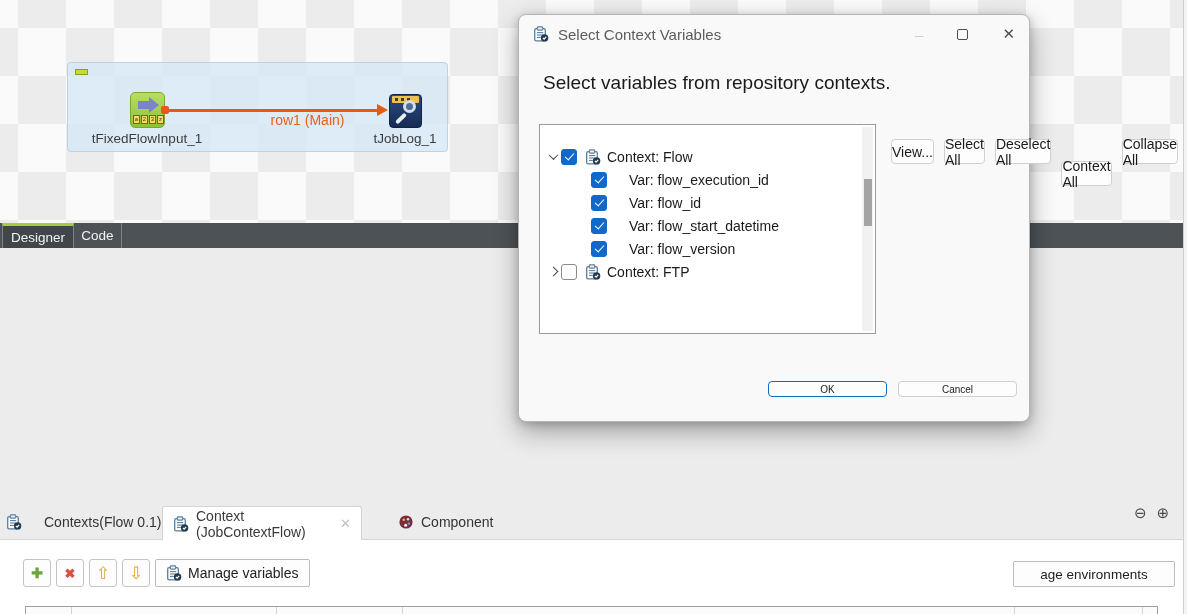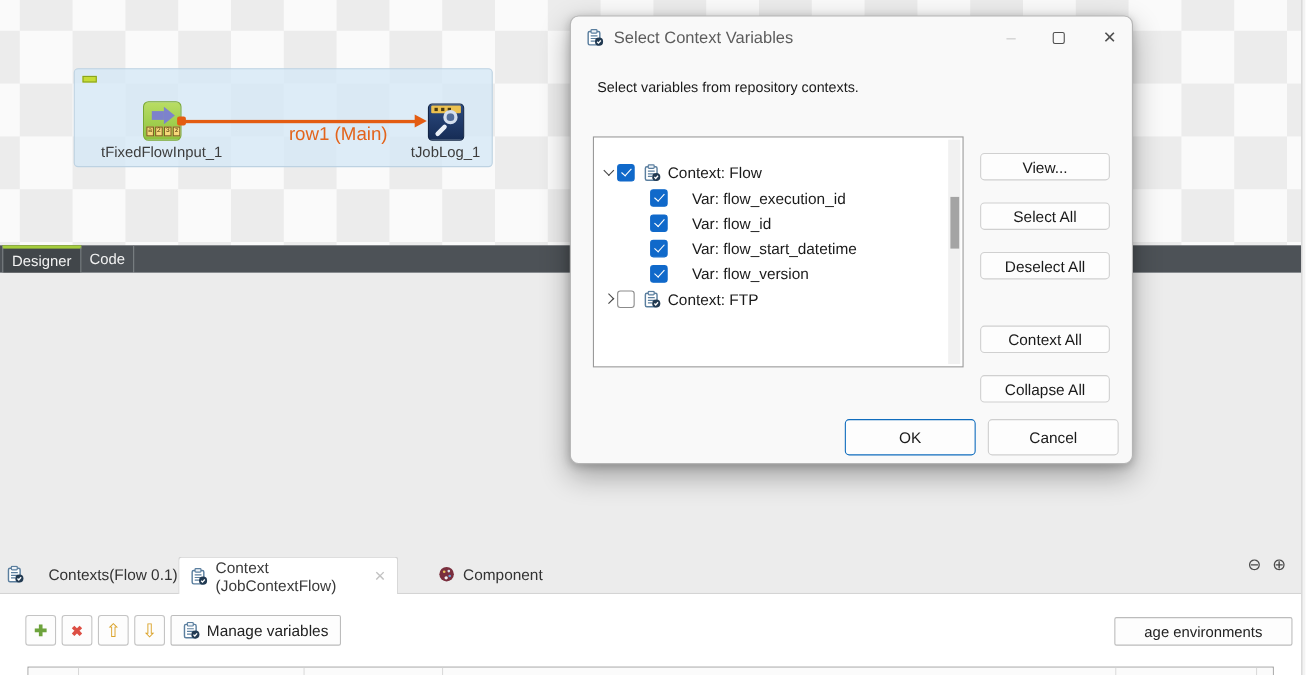--- a/index.html
+++ b/index.html
@@ -35,21 +35,21 @@
   .c2-handle { position:absolute; left:9px; top:17px; width:4px; height:13px; background:#e9eff7;
     border-radius:2px; transform:rotate(45deg); }
   .comp-label { position:absolute; text-align:center; font-size:13.5px; color:#3c3c3c; white-space:nowrap; }
   #comp1-label { left:83px; top:131px; width:128px; }
   #comp2-label { left:355px; top:131px; width:100px; }
   #conn-line { position:absolute; left:166px; top:109px; width:214px; height:3px; background:#e35c12; }
   #conn-start { position:absolute; left:161px; top:106px; width:8px; height:8px; background:#e35c12; border-radius:2px; }
   #conn-head { position:absolute; left:377px; top:104px; width:0; height:0;
     border-left:11px solid #e35c12; border-top:6px solid transparent; border-bottom:6px solid transparent; }
   #conn-label { position:absolute; left:225px; top:112px; width:165px; text-align:center;
-    color:#e3641c; font-size:17px; }
+    color:#e3641c; font-size:14px; }
 
   
   #editor-bar { position:absolute; left:0; top:223px; width:1183px; height:25px; background:#4d5257;
     display:flex; align-items:stretch; padding-left:2px; }
   .etab { display:flex; align-items:center; justify-content:center; color:#f2f2f2; font-size:13.5px; }
   #etab-designer { width:72px; background:#41464a; border-top:3px solid #a5cd3d;
     border-left:1px solid #7d8286; border-right:1px solid #7d8286; }
   #etab-code { width:48px; border-right:1px solid #7d8286; }
 
   
@@ -101,47 +101,47 @@
   #dialog { position:absolute; left:518px; top:14px; width:512px; height:408px; background:#f9f9f9;
     border:1px solid #b5b5b5; border-radius:8px; z-index:50;
     box-shadow:0 10px 26px rgba(0,0,0,.32), 0 2px 8px rgba(0,0,0,.18); }
   #dlg-titlebar { position:absolute; left:0; top:0; right:0; height:38px; display:flex;
     align-items:center; padding:0 14px; gap:9px; }
   #dlg-title { font-size:15px; color:#5c5c5c; }
   #dlg-controls { margin-left:auto; display:flex; align-items:center; gap:34px; }
   #dlg-min { color:#cccccc; font-size:15px; }
   #dlg-max { width:11px; height:11px; border:1.3px solid #4f4f4f; border-radius:2px; display:inline-block; }
   #dlg-close { color:#4f4f4f; font-size:15px; }
-  #dlg-subtitle { position:absolute; left:24px; top:57px; font-size:13px; color:#1a1a1a; }
+  #dlg-subtitle { position:absolute; left:24px; top:57px; font-size:19px; color:#1a1a1a; }
   #dlg-tree { position:absolute; left:20px; top:109px; width:337px; height:210px; background:#fff;
     border:1px solid #9a9a9a; overflow:hidden; padding-top:20px; }
   .trow { height:23px; display:flex; align-items:center; font-size:14px; color:#1a1a1a; }
   .trow .chev { width:16px; margin-left:5px; flex:0 0 16px; display:flex; align-items:center; justify-content:center; }
   .chev i { width:7px; height:7px; border-right:1.5px solid #454545; border-bottom:1.5px solid #454545; display:block; }
   .chev.down i { transform:rotate(45deg) translate(-1px,-1px); }
   .chev.right i { transform:rotate(-45deg); }
   .trow.var { padding-left:51px; }
   .trow.var .lbl { margin-left:22px; }
   .trow.ctx .lbl { margin-left:6px; }
   .cb { width:16px; height:16px; border-radius:3px; flex:0 0 16px; position:relative; }
   .cb.on { background:#1069ca; border:1px solid #1069ca; }
   .cb.on::after { content:""; position:absolute; left:4.5px; top:1.5px; width:4px; height:8px;
     border-right:1.8px solid #fff; border-bottom:1.8px solid #fff; transform:rotate(42deg); }
   .cb.off { background:#fff; border:1px solid #8b8b8b; }
   .trow .icon16 { margin-left:8px; }
   #tree-scroll { position:absolute; right:2px; top:2px; bottom:2px; width:11px; background:#f1f1f1; }
   #tree-thumb { position:absolute; left:1.5px; top:52px; width:8px; height:47px; background:#a4a4a4; }
   #dlg-sidebtns { position:absolute; left:372px; top:124px; width:118px; display:flex;
-    flex-direction:column; gap:20px; }
+    gap:10px; }
   .dbtn { height:25px; background:#fdfdfd; border:1px solid #d0d0d0; border-radius:4px;
     display:flex; align-items:center; justify-content:center; font-size:14px; color:#1a1a1a; }
   .dbtn.gap { margin-top:22px; }
-  .dlg-bottom-btn { position:absolute; top:366px; width:119px; height:33px; background:#fdfdfd;
+  .dlg-bottom-btn { position:absolute; top:366px; width:119px; height:16px; background:#fdfdfd;
     border:1px solid #cfcfcf; border-radius:4px; display:flex; align-items:center; justify-content:center;
-    font-size:14px; color:#1a1a1a; }
+    font-size:10px; color:#1a1a1a; }
   #btn-ok { left:249px; border:1px solid #0f6cbd; }
   #btn-cancel { left:379px; }
 </style>
 </head>
 <body>
 
 <div id="screen">
 
   <div id="canvas">
     <div id="subjob">

